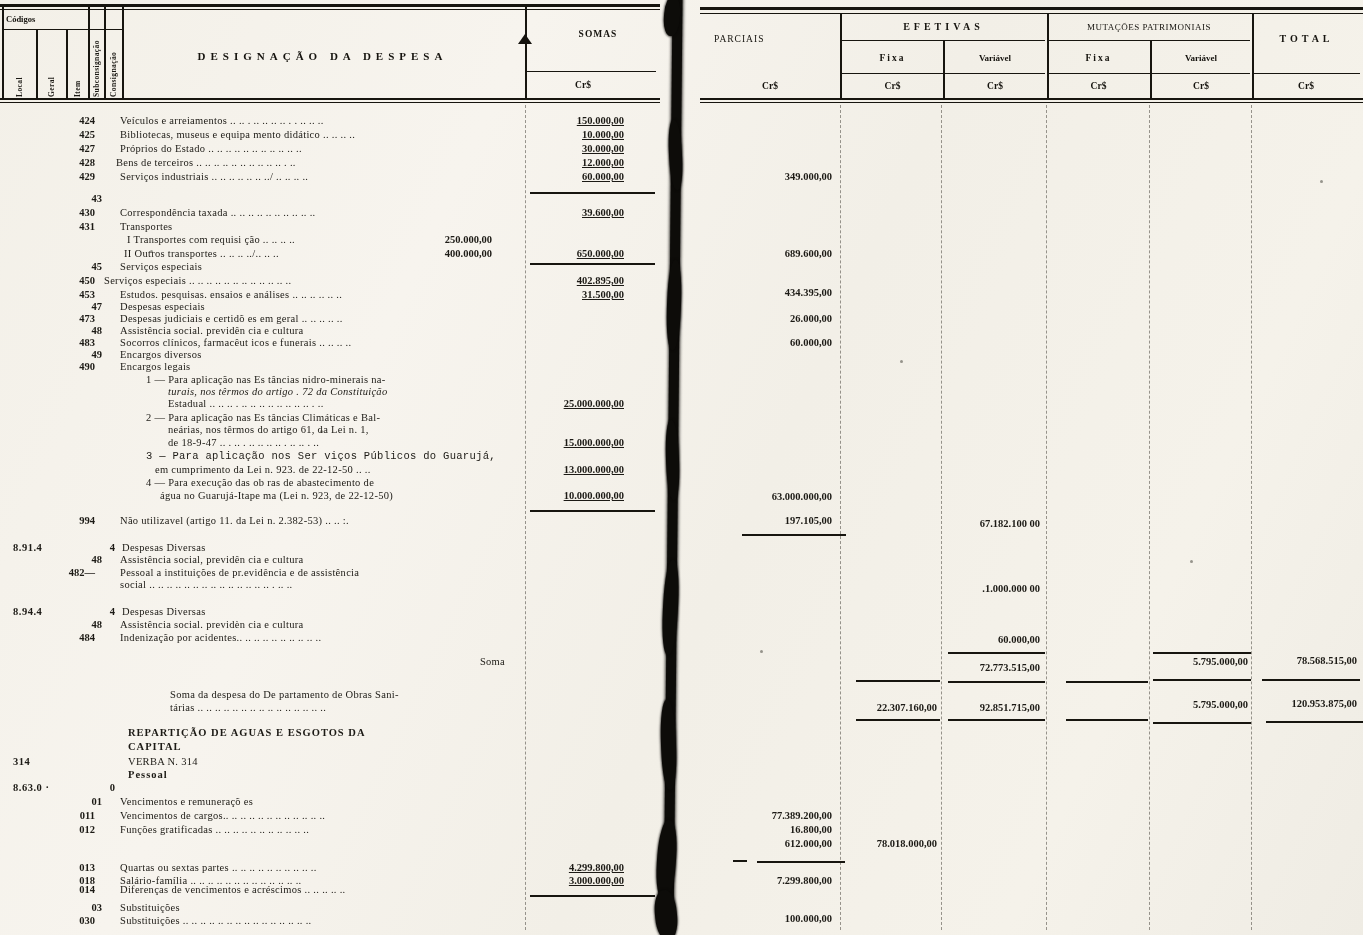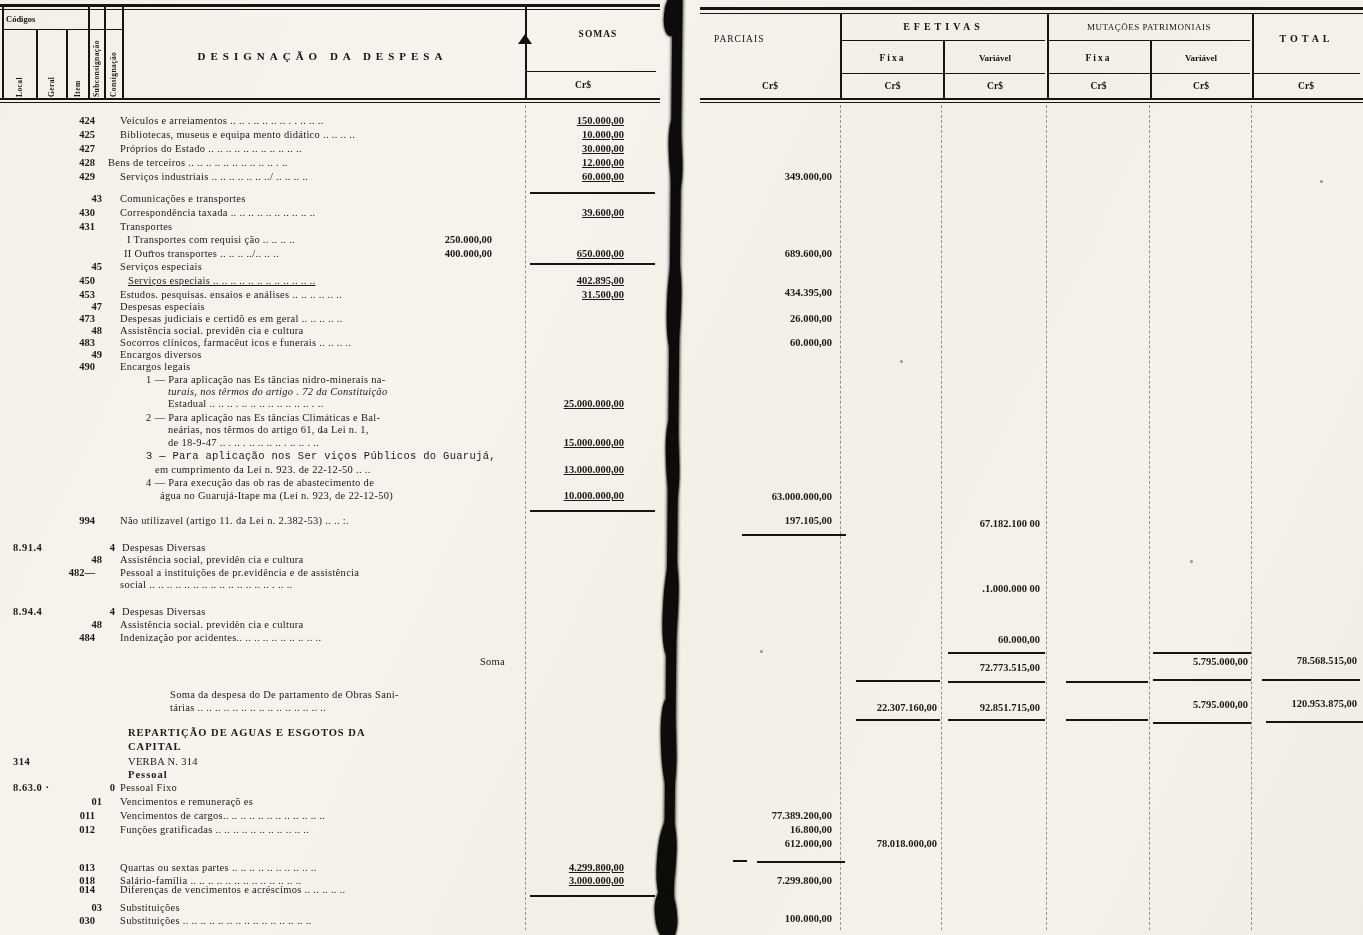--- a/index.html
+++ b/index.html
@@ -139,31 +139,30 @@
         <span class="dtext" style="left: 120px;">Bibliotecas, museus e equipa mento didático .. .. .. ..</span>
         <span class="soma">10.000,00</span>
       </div>
       <div class="lrow" style="top: 142px;">
         <span class="c2">427</span>
         <span class="dtext" style="left: 120px;">Próprios do Estado .. .. .. .. .. .. .. .. .. .. ..</span>
         <span class="soma">30.000,00</span>
       </div>
       <div class="lrow" style="top: 156px;">
         <span class="c2">428</span>
-        <span class="dtext" style="left: 108px;">Bens de terceiros .. .. .. .. .. .. .. .. .. .. . ..</span>
+        <span class="dtext" style="left: 116px;">Bens de terceiros .. .. .. .. .. .. .. .. .. .. . ..</span>
         <span class="soma">12.000,00</span>
       </div>
       <div class="lrow" style="top: 170px;">
         <span class="c2">429</span>
         <span class="dtext" style="left: 120px;">Serviços industriais .. .. .. .. .. .. ../ .. .. .. ..</span>
         <span class="soma">60.000,00</span>
       </div>
       <div class="lrow" style="top: 192px;">
         <span class="c2 g">43</span>
-        <span class="dtext" style="left: 120px;">Comunicações e transportes</span>
       </div>
       <div class="lrow" style="top: 206px;">
         <span class="c2">430</span>
         <span class="dtext" style="left: 120px;">Correspondência taxada .. .. .. .. .. .. .. .. .. ..</span>
         <span class="soma">39.600,00</span>
       </div>
       <div class="lrow" style="top: 220px;">
         <span class="c2">431</span>
         <span class="dtext" style="left: 120px;">Transportes</span>
       </div>
@@ -175,21 +174,21 @@
         <span class="dtext" style="left: 124px;">II Outros transportes .. .. .. ../.. .. ..</span>
         <span class="ival">400.000,00</span>
         <span class="soma">650.000,00</span>
       </div>
       <div class="lrow" style="top: 260px;">
         <span class="c2 g">45</span>
         <span class="dtext" style="left: 120px;">Serviços especiais</span>
       </div>
       <div class="lrow" style="top: 274px;">
         <span class="c2">450</span>
-        <span class="dtext" style="left: 128px; text-decoration: underline;">Serviços especiais .. .. .. .. .. .. .. .. .. .. .. ..</span>
+        <span class="dtext" style="left: 104px;">Serviços especiais .. .. .. .. .. .. .. .. .. .. .. ..</span>
         <span class="soma">402.895,00</span>
       </div>
       <div class="lrow" style="top: 288px;">
         <span class="c2">453</span>
         <span class="dtext" style="left: 120px;">Estudos. pesquisas. ensaios e análises .. .. .. .. .. ..</span>
         <span class="soma">31.500,00</span>
       </div>
       <div class="lrow" style="top: 300px;">
         <span class="c2 g">47</span>
         <span class="dtext" style="left: 120px;">Despesas especiais</span>
@@ -299,21 +298,20 @@
       <div class="lrow" style="top: 755px;">
         <span class="c1">314</span>
         <span class="dtext" style="left: 128px;">VERBA N. 314</span>
       </div>
       <div class="lrow" style="top: 768px;">
         <span class="dtext b" style="left: 128px;">Pessoal</span>
       </div>
       <div class="lrow" style="top: 781px;">
         <span class="c1">8.63.0 ·</span>
         <span class="c3">0</span>
-        <span class="dtext" style="left: 120px;">Pessoal Fixo</span>
       </div>
       <div class="lrow" style="top: 795px;">
         <span class="c2 g">01</span>
         <span class="dtext" style="left: 120px;">Vencimentos e remuneraçõ es</span>
       </div>
       <div class="lrow" style="top: 809px;">
         <span class="c2">011</span>
         <span class="dtext" style="left: 120px;">Vencimentos de cargos.. .. .. .. .. .. .. .. .. .. .. ..</span>
       </div>
       <div class="lrow" style="top: 823px;">

